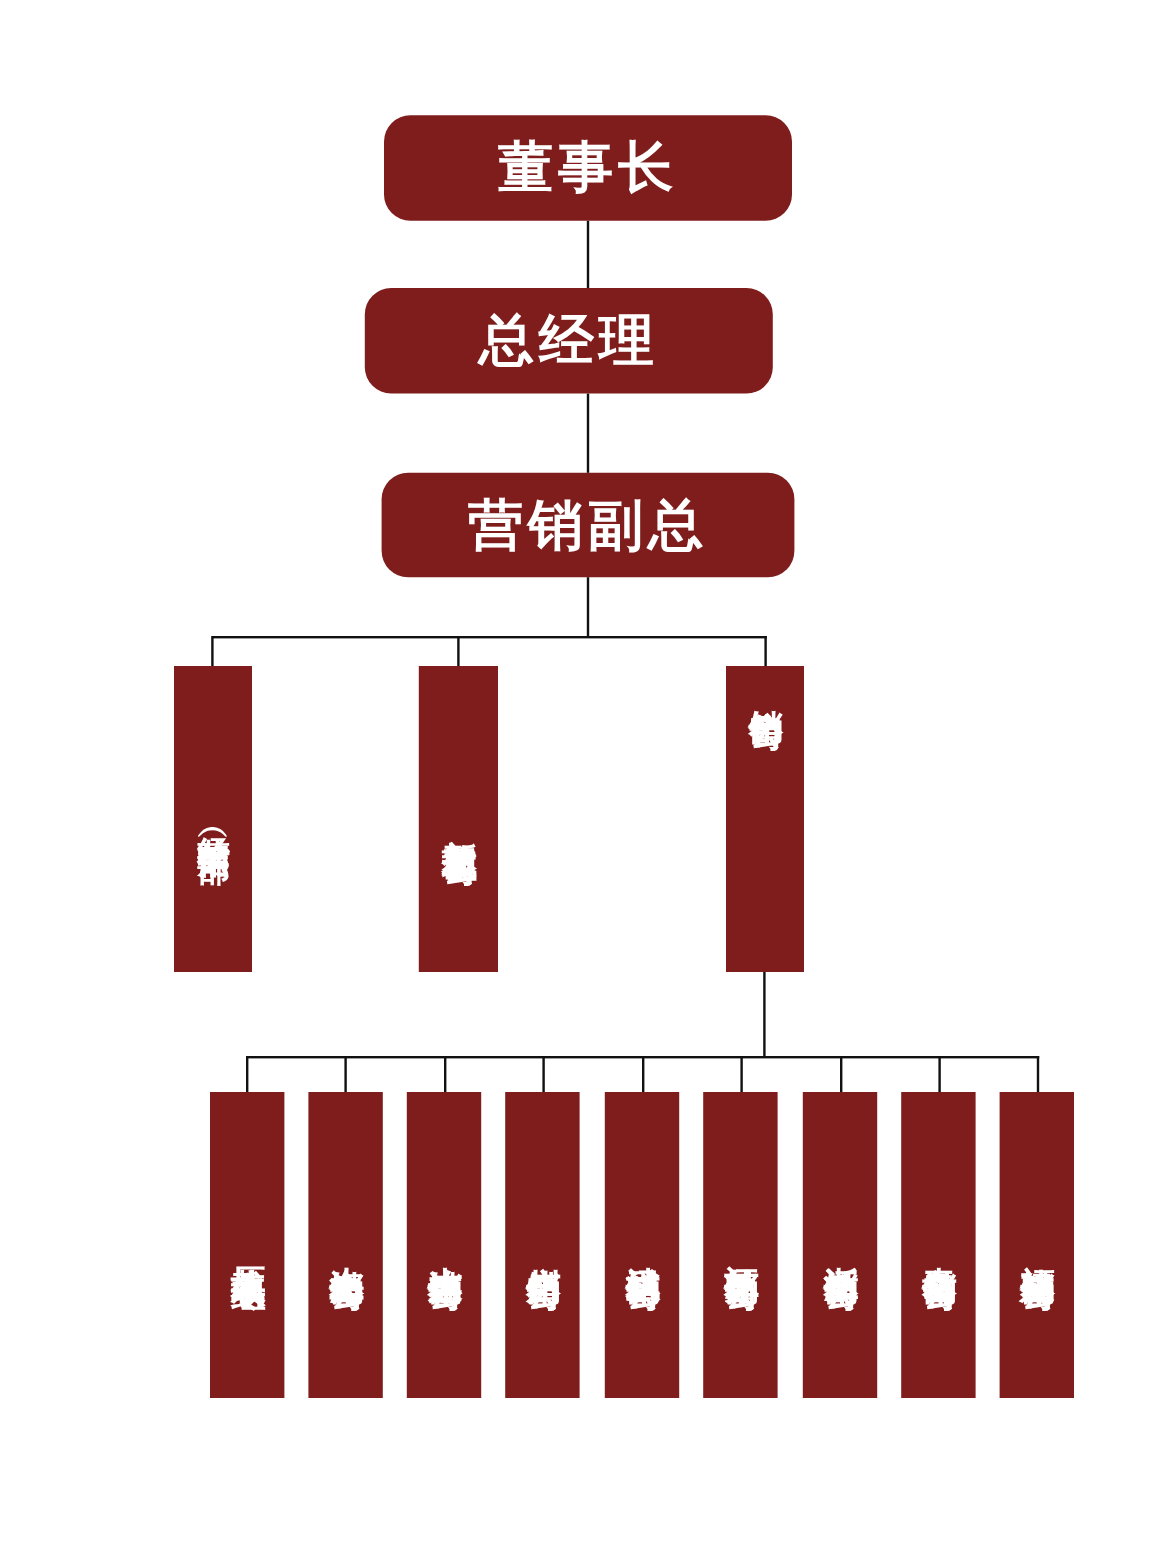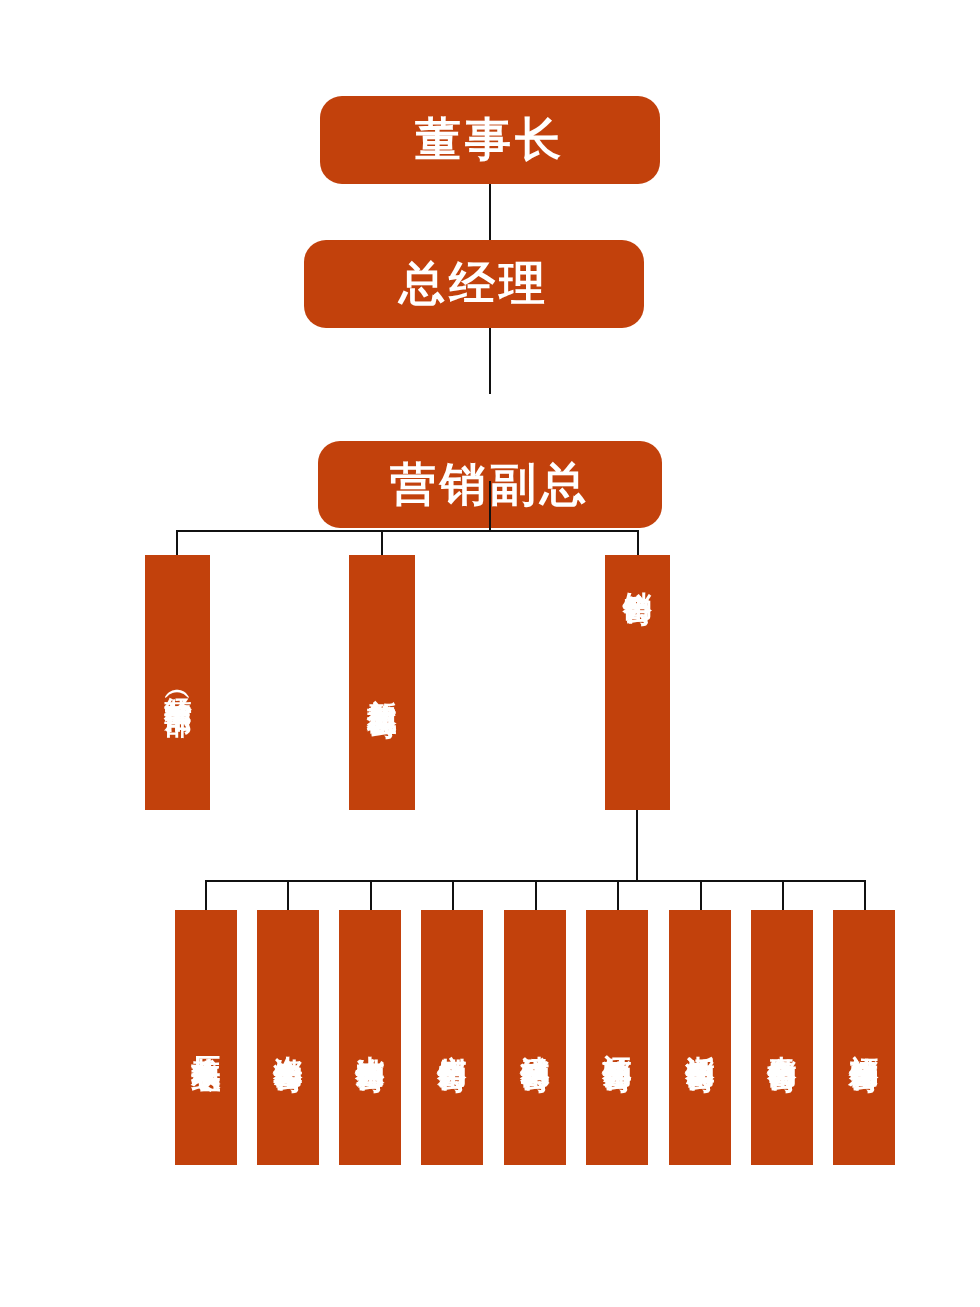--- a/index.html
+++ b/index.html
@@ -10,21 +10,21 @@
   }
   .canvas {
     position: relative;
     width: 980px;
     height: 1307px;
     background: #ffffff;
     overflow: hidden;
   }
   .node {
     position: absolute;
-    background: #c2410c;
+    background: #7f1d1d;
     color: #ffffff;
     display: flex;
     align-items: center;
     justify-content: center;
     box-sizing: border-box;
   }
   .node.rounded {
     border-radius: 22px;
   }
   .h-label {
@@ -57,21 +57,21 @@
 <div class="canvas">
 
   <div class="node rounded" style="left:320px; top:96px; width:340px; height:88px;">
     <span class="h-label">董事长</span>
   </div>
 
   <div class="node rounded" style="left:304px; top:240px; width:340px; height:88px;">
     <span class="h-label">总经理</span>
   </div>
 
-  <div class="node rounded" style="left:318px; top:394px; width:344px; height:87px;margin-top:47px;">
+  <div class="node rounded" style="left:318px; top:394px; width:344px; height:87px;">
     <span class="h-label">营销副总</span>
   </div>
 
   <div class="connector v" style="left:489px; top:184px; height:56px;"></div>
   <div class="connector v" style="left:489px; top:328px; height:66px;"></div>
 
   <div class="connector v" style="left:489px; top:481px; height:50px;"></div>
   <div class="connector h" style="left:177px; top:530px; width:462px;"></div>
   <div class="connector v" style="left:176px; top:530px; height:26px;"></div>
   <div class="connector v" style="left:381px; top:530px; height:26px;"></div>

